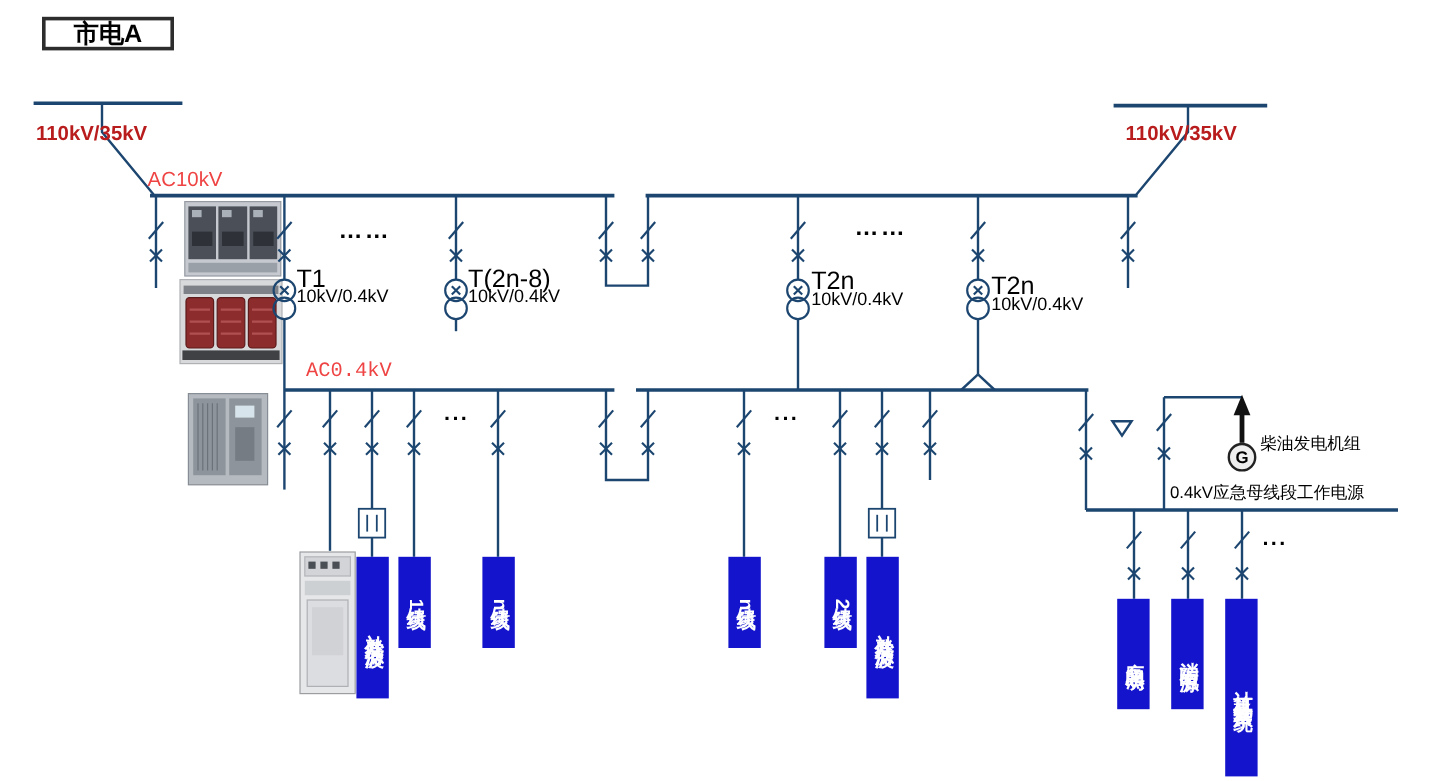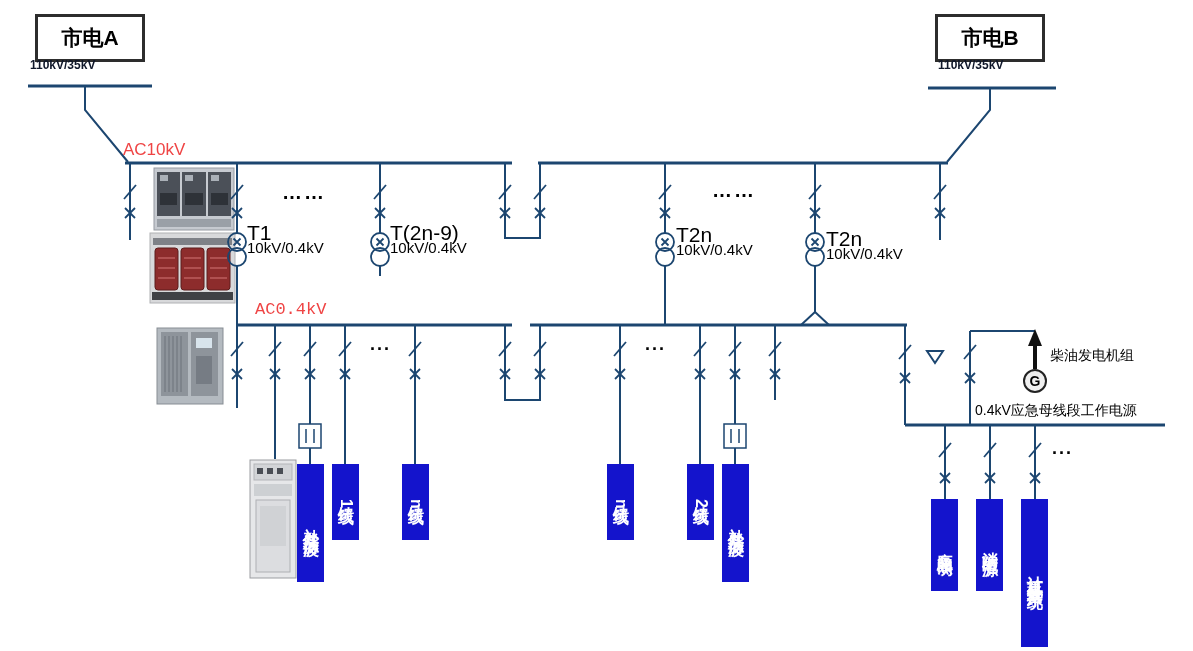--- a/index.html
+++ b/index.html
@@ -1,23 +1,23 @@
 <!DOCTYPE html>
 <html><head>
 <meta charset="utf-8">
 <style>
   * { margin:0; padding:0; box-sizing:border-box; }
   body { background:#fff; font-family:"Liberation Sans","DejaVu Sans",sans-serif; }
   .stage { position:relative; width:1193px; height:651px; background:#fff; overflow:hidden; }
   .abs { position:absolute; }
   svg.layer { position:absolute; left:0; top:0; }
-  .source-box { width:110px; height:48px; border:3px solid #2d2d2d; background:#fff;
+  .source-box { width:110px; height:28px; border:3px solid #2d2d2d; background:#fff;
                 display:flex; align-items:center; justify-content:center;
                 font-size:21px; font-weight:bold; color:#000; }
-  .voltage { font-size:12px; font-weight:bold; color:#0f172a; }
+  .voltage { font-size:17px; font-weight:bold; color:#b91c1c;margin-top:44px; }
   .busname { font-size:17px; color:#ef4444; }
   .tname  { font-size:21px; color:#000; }
   .tratio { font-size:15px; color:#000; }
   .dots-h { font-size:20px; font-weight:bold; color:#000; letter-spacing:2px; }
   .dots-s { font-size:18px; font-weight:bold; color:#000; letter-spacing:2px; }
   .vlabel { width:27px; background:#1414cc; color:#fff; font-size:16px; font-weight:bold;
             writing-mode:vertical-rl; text-orientation:mixed; letter-spacing:3px;
             display:flex; align-items:center; justify-content:center; }
   .note { font-size:14px; color:#000; white-space:nowrap; }
   .gletter { width:16px; height:16px; line-height:16px; text-align:center;
@@ -210,49 +210,48 @@
     <g>
       <line x1="1035" y1="344" x2="1035" y2="369" stroke="#111" stroke-width="4"></line>
       <polygon points="1035,329 1028,346 1042,346" fill="#111"></polygon>
       <circle cx="1035" cy="381" r="11" fill="#efefef" stroke="#222" stroke-width="2"></circle>
     </g>
   </svg>
 
   <div class="abs source-box" style="left:35px; top:14px;">市电A</div>
   <div class="abs voltage" style="left:30px; top:58px;">110kV/35kV</div>
 
-  <div class="abs source-box" style="left:935px; top:14px;">市电B</div>
   <div class="abs voltage" style="left:938px; top:58px;">110kV/35kV</div>
 
   <div class="abs busname" style="left:123px; top:140px;">AC10kV</div>
   <div class="abs busname" style="left:255px; top:300px;font-family:Liberation Mono, monospace;">AC0.4kV</div>
 
   <div class="abs dots-h" style="left:282px; top:181px;">……</div>
   <div class="abs dots-h" style="left:712px; top:179px;">……</div>
   <div class="abs dots-s" style="left:370px; top:334px;">...</div>
   <div class="abs dots-s" style="left:645px; top:334px;">...</div>
   <div class="abs dots-s" style="left:1052px; top:438px;">...</div>
 
   <div class="abs tname" style="left:247px; top:221px;">T1</div>
   <div class="abs tratio" style="left:247px; top:239px;">10kV/0.4kV</div>
-  <div class="abs tname" style="left:390px; top:221px;">T(2n-9)</div>
+  <div class="abs tname" style="left:390px; top:221px;">T(2n-8)</div>
   <div class="abs tratio" style="left:390px; top:239px;">10kV/0.4kV</div>
   <div class="abs tname" style="left:676px; top:223px;">T2n</div>
   <div class="abs tratio" style="left:676px; top:241px;">10kV/0.4kV</div>
   <div class="abs tname" style="left:826px; top:227px;">T2n</div>
   <div class="abs tratio" style="left:826px; top:245px;">10kV/0.4kV</div>
 
   <div class="abs vlabel" style="left:297px; top:464px; height:118px;">补偿及滤波</div>
   <div class="abs vlabel" style="left:332px; top:464px; height:76px;">馈线1</div>
   <div class="abs vlabel" style="left:402px; top:464px; height:76px;">馈线n</div>
   <div class="abs vlabel" style="left:607px; top:464px; height:76px;">馈线n</div>
   <div class="abs vlabel" style="left:687px; top:464px; height:76px;">馈线2</div>
   <div class="abs vlabel" style="left:722px; top:464px; height:118px;">补偿及滤波</div>
 
   <div class="abs gletter" style="left:1027px; top:373px;">G</div>
-  <div class="abs note" style="left:1050px; top:347px;">柴油发电机组</div>
+  <div class="abs note" style="left:1050px; top:361px;">柴油发电机组</div>
   <div class="abs note" style="left:975px; top:402px;text-align:center;">0.4kV应急母线段工作电源</div>
 
   <div class="abs vlabel" style="left:931px; top:499px; height:92px;">应急照明</div>
   <div class="abs vlabel" style="left:976px; top:499px; height:92px;">消防电源</div>
   <div class="abs vlabel" style="left:1021px; top:499px; height:148px;">计算机经营系统</div>
 
 </div>
 
 </body></html>

